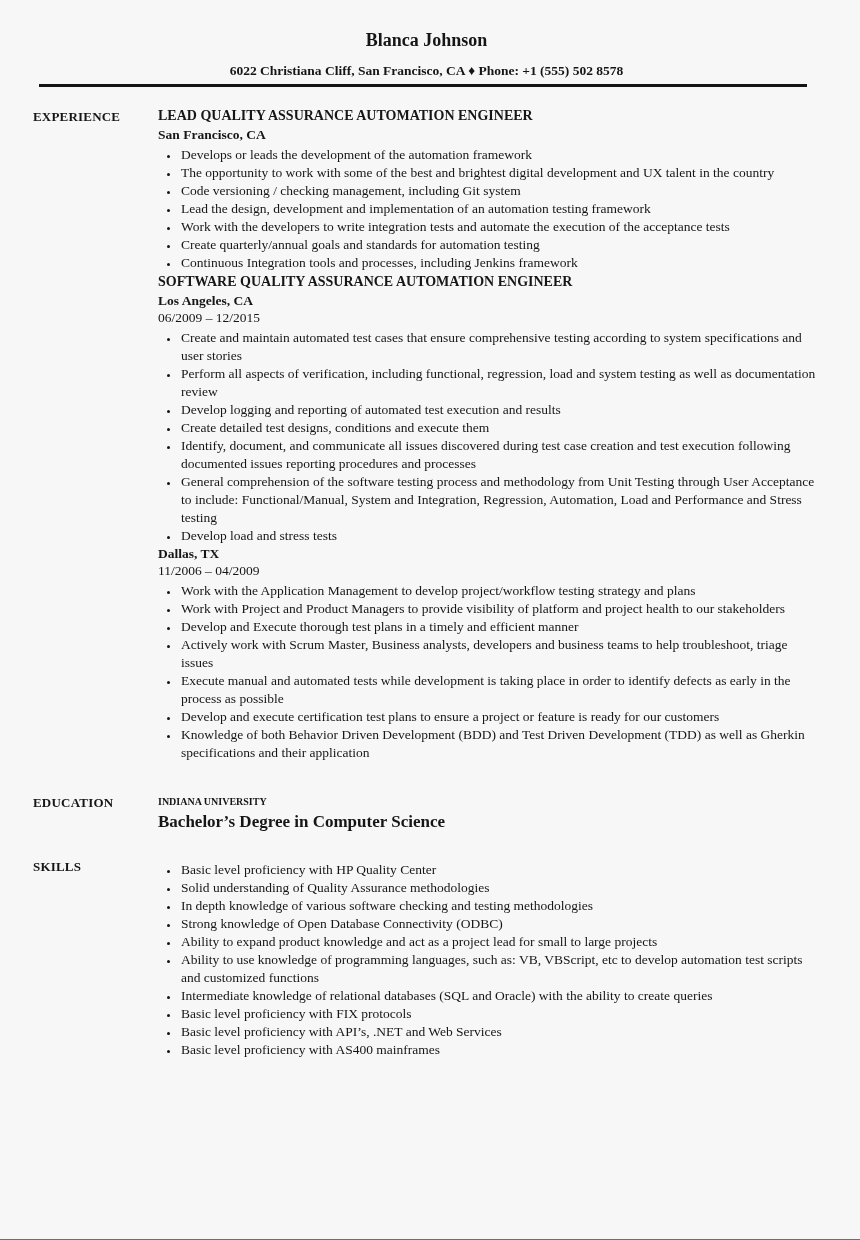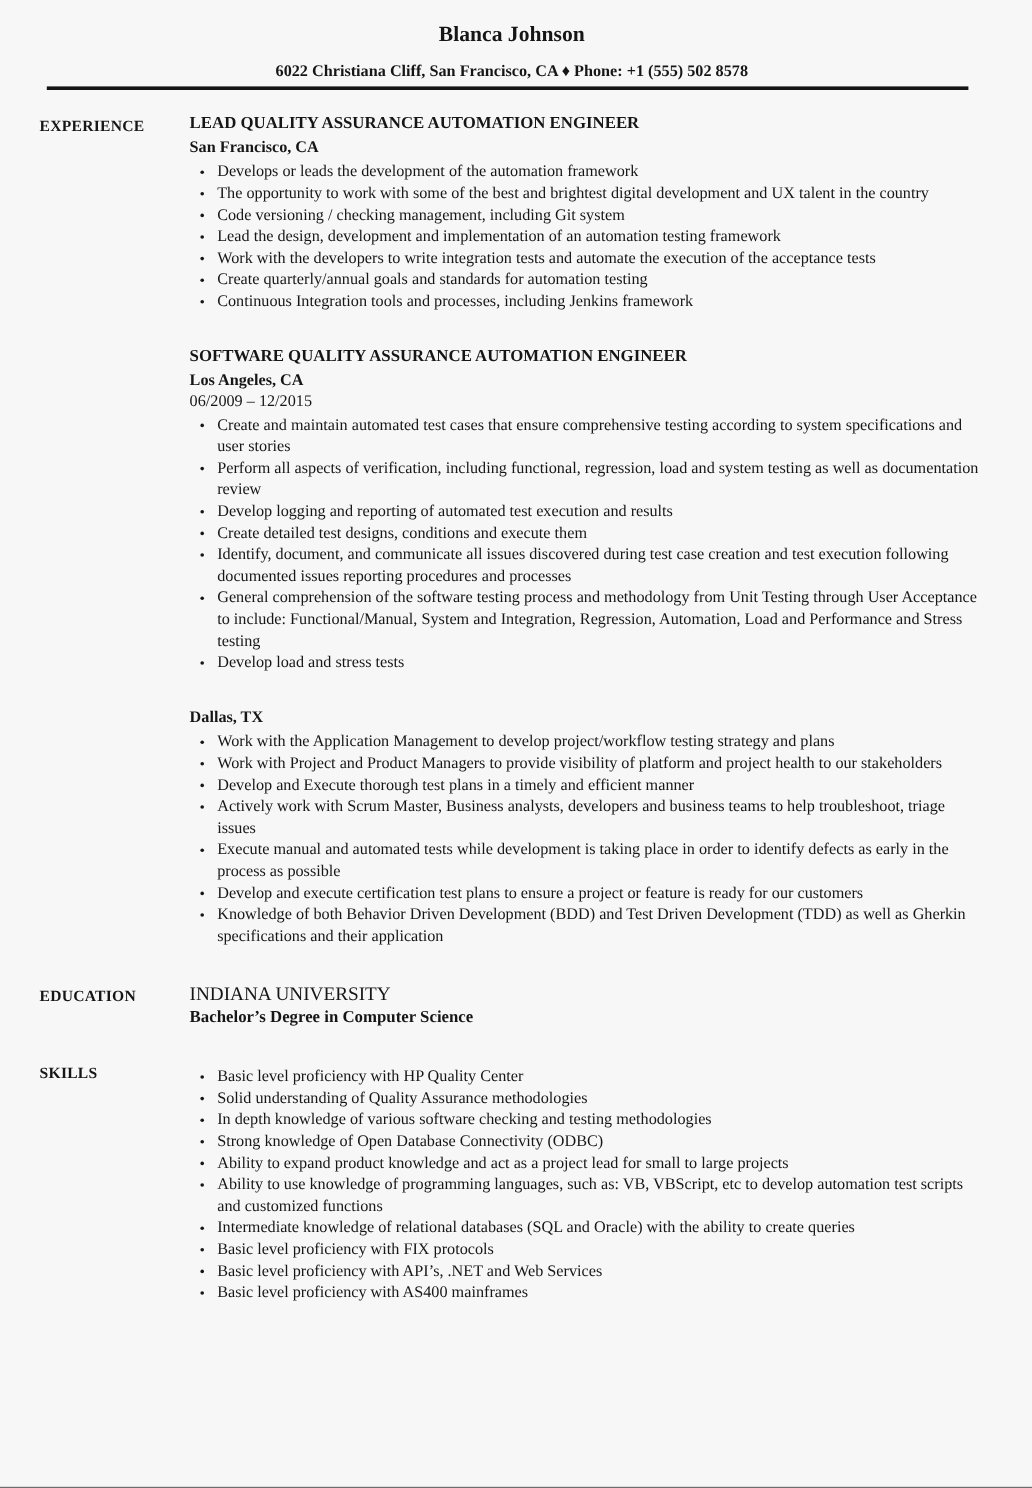--- a/index.html
+++ b/index.html
@@ -7,21 +7,21 @@
     width: 860px;
     height: 1240px;
     background: #f7f7f7;
     color: #161616;
     font-family: "Liberation Serif", "DejaVu Serif", serif;
     box-sizing: border-box;
     border-bottom: 1px solid #6e6e6e;
     overflow: hidden;
   }
   .resume {
-    padding: 12px 40px 0 33px;
+    padding: 24px 40px 0 33px;
     box-sizing: border-box;
     width: 860px;
   }
   .name {
     margin-top: 6px;
     text-align: center;
     font-size: 18px;
     font-weight: bold;
     line-height: 20px;
   }
@@ -45,21 +45,21 @@
   .section.experience { margin-top: 19px; }
   .section.education  { margin-top: 30px; }
   .section.skills     { margin-top: 24px; }
   .section-label {
     font-size: 13px;
     font-weight: bold;
     letter-spacing: 0.2px;
     line-height: 20px;
     padding-top: 1px;
   }
-  .job + .job { margin-top: 28px; }
+  .job + .job { }
   .job-title {
     font-size: 14px;
     font-weight: bold;
     line-height: 20px;
   }
   .job-location {
     font-size: 13.5px;
     font-weight: bold;
     line-height: 17px;
   }
@@ -75,26 +75,26 @@
   ul.bullets li {
     font-size: 13.5px;
     line-height: 18px;
     padding-left: 1px;
   }
   ul.bullets li::marker {
     font-size: 11px;
     color: #161616;
   }
   .edu-school {
-    font-size: 16px;
-    font-weight: normal;
+    font-size: 10px;
+    font-weight: bold;
     line-height: 20px;
   }
   .edu-degree {
-    font-size: 14px;
+    font-size: 17px;
     font-weight: bold;
     line-height: 20px;
   }
   .skills ul.bullets { margin-top: 5px; }
 </style>
 </head>
 <body>
 
 <div class="resume">
 
@@ -130,20 +130,21 @@
             <li>Develop logging and reporting of automated test execution and results</li>
             <li>Create detailed test designs, conditions and execute them</li>
             <li>Identify, document, and communicate all issues discovered during test case creation and test execution following documented issues reporting procedures and processes</li>
             <li>General comprehension of the software testing process and methodology from Unit Testing through User Acceptance to include: Functional/Manual, System and Integration, Regression, Automation, Load and Performance and Stress testing</li>
             <li>Develop load and stress tests</li>
           </ul>
       </div>
 
       <div class="job">
         <div class="job-location">Dallas, TX</div>
+        <div class="job-dates">11/2006 – 04/2009</div>
         <ul class="bullets">
             <li>Work with the Application Management to develop project/workflow testing strategy and plans</li>
             <li>Work with Project and Product Managers to provide visibility of platform and project health to our stakeholders</li>
             <li>Develop and Execute thorough test plans in a timely and efficient manner</li>
             <li>Actively work with Scrum Master, Business analysts, developers and business teams to help troubleshoot, triage issues</li>
             <li>Execute manual and automated tests while development is taking place in order to identify defects as early in the process as possible</li>
             <li>Develop and execute certification test plans to ensure a project or feature is ready for our customers</li>
             <li>Knowledge of both Behavior Driven Development (BDD) and Test Driven Development (TDD) as well as Gherkin specifications and their application</li>
           </ul>
       </div>

